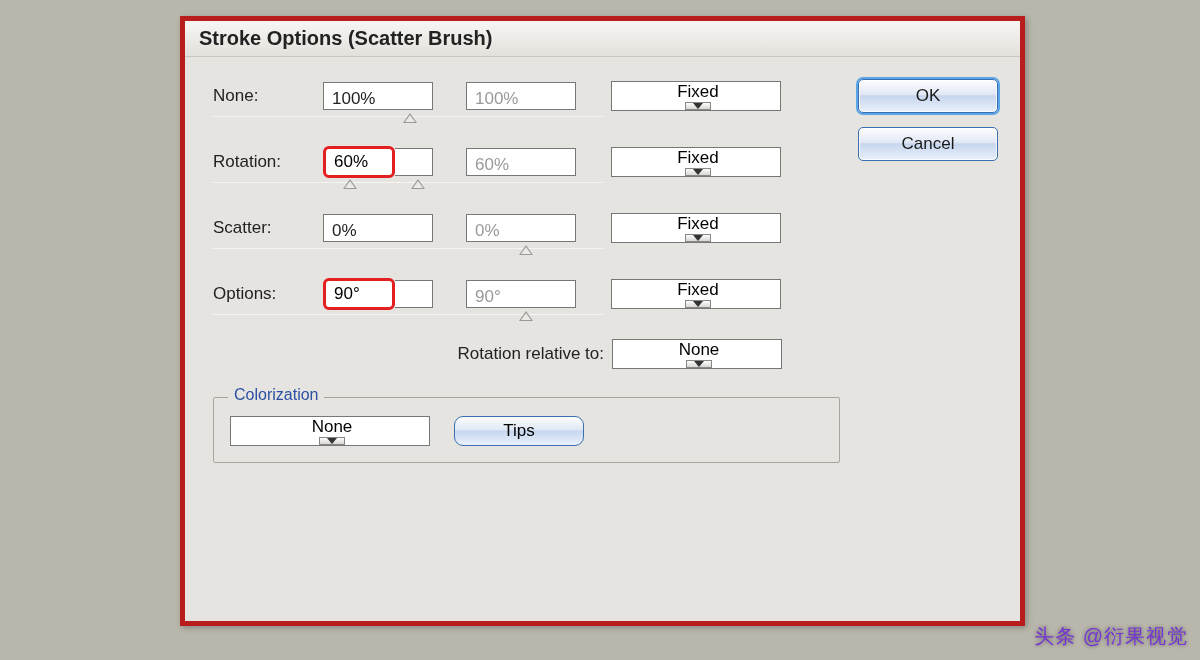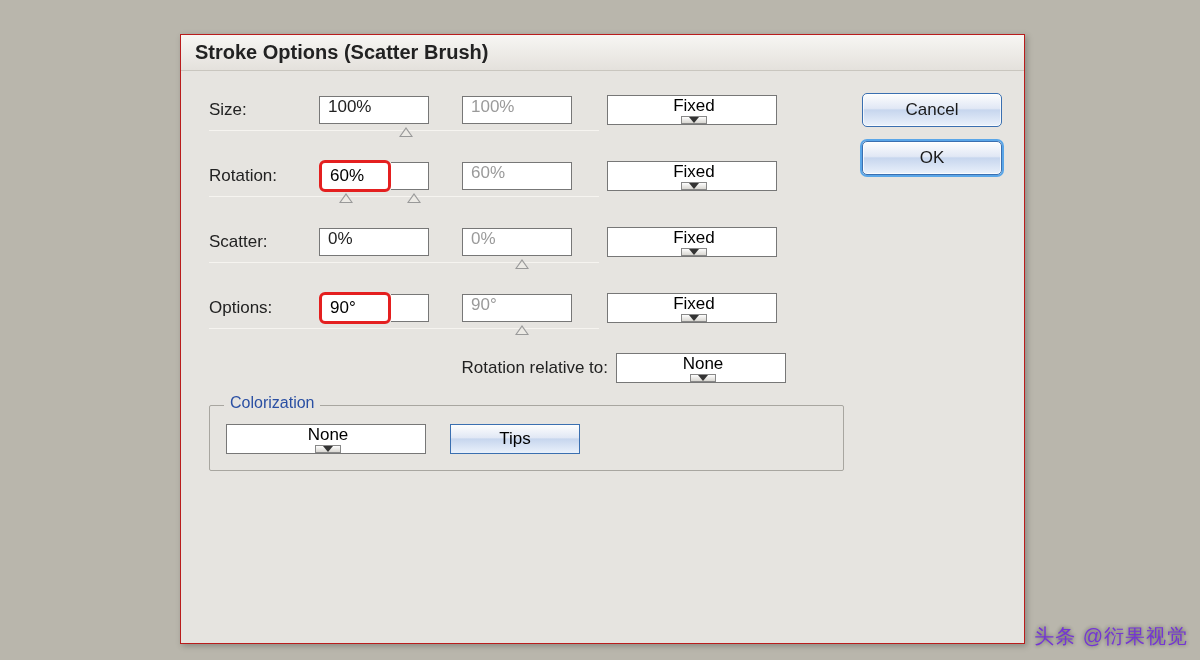--- a/index.html
+++ b/index.html
@@ -9,25 +9,25 @@
     font-family: "Segoe UI", Tahoma, Arial, sans-serif;
     font-size: 17px;
     width: 1200px;
     height: 660px;
     overflow: hidden;
     position: relative;
   }
   .window {
     position: absolute;
     left: 180px;
-    top: 34px;
+    top: 16px;
     width: 845px;
     height: 610px;
     background: #e6e4e0;
-    border: 1px solid #b91c1c;
+    border: 5px solid #b91c1c;
     box-shadow: 2px 2px 6px rgba(0,0,0,0.25);
   }
   .titlebar {
     height: 36px;
     background: linear-gradient(#f7f6f3, #e4e1dc);
     border-bottom: 1px solid #c9c6bf;
     display: flex;
     align-items: center;
     padding: 0 14px;
     font-weight: 700;
@@ -83,21 +83,21 @@
     border-bottom: 7px solid #eceae5;
   }
 
   .label { color: #222; text-align: left; }
   .input, .input2 {
     height: 28px;
     background: #fff;
     border: 1px solid #777;
     padding: 0 8px;
     display: flex;
-    align-items: flex-start;
+    align-items: flex-end;
     color: #222;
     width: 110px;
   }
   .input2 { color: #9a9a9a; }
   .hl {
     border: 3px solid #e41f1f;
     border-radius: 6px;
     background: #fff;
     height: 32px;
     width: 72px;
@@ -145,21 +145,21 @@
   .rotrel {
     display: flex;
     align-items: center;
     justify-content: flex-end;
     gap: 8px;
     margin-top: 8px;
     padding-right: 58px;
   }
 
   .fieldset {
-    margin-top: 22px;
+    margin-top: 28px;
     border: 1px solid #a8a6a0;
     border-radius: 2px;
     position: relative;
     padding: 18px 16px 16px 16px;
     display: flex;
     gap: 24px;
     align-items: center;
   }
   .legend {
     position: absolute;
@@ -184,21 +184,21 @@
     box-shadow: inset 0 0 0 1px rgba(255,255,255,0.7);
   }
   .winbtn.default {
     box-shadow: 0 0 0 2px #5aa6e8, inset 0 0 0 1px rgba(255,255,255,0.8);
   }
   .tipsbtn {
     height: 30px;
     width: 130px;
     background: linear-gradient(#fdfdfd, #e1e8f5 45%, #c7d6ee 50%, #eaf1fb);
     border: 1px solid #3a6fb0;
-    border-radius: 0;
+    border-radius: 9px;
     display: flex; align-items: center; justify-content: center;
   }
   .watermark {
     position: absolute;
     right: 12px;
     bottom: 10px;
     color: #6d28d9;
     font-size: 20px;
     text-shadow: 0 0 4px rgba(0,0,0,0.6);
     letter-spacing: 1px;
@@ -209,21 +209,21 @@
 <body>
 
 <div class="window">
   <div class="titlebar">
     <span>Stroke Options (Scatter Brush)</span>
   </div>
   <div class="content">
     <div class="left">
 
       <div class="row">
-        <div class="label">Size:</div>
+        <div class="label">None:</div>
         <div class="input">
             <span>100%</span>
           </div>
         <div class="spacer-col"></div>
         <div class="input2">
             <span>100%</span>
           </div>
         <div class="spacer-col"></div>
         <div class="select">
           <span>Fixed</span>
@@ -328,23 +328,23 @@
               <div class="caret"></div>
             </div>
         </div>
         <div class="tipsbtn">
           <span>Tips</span>
         </div>
       </div>
 
     </div>
     <div class="right">
+      <div class="winbtn default">
+        <span>OK</span>
+      </div>
       <div class="winbtn">
         <span>Cancel</span>
-      </div>
-      <div class="winbtn default">
-        <span>OK</span>
       </div>
     </div>
   </div>
 </div>
 
 <div class="watermark">头条 @衍果视觉</div>
 
 </body></html>

